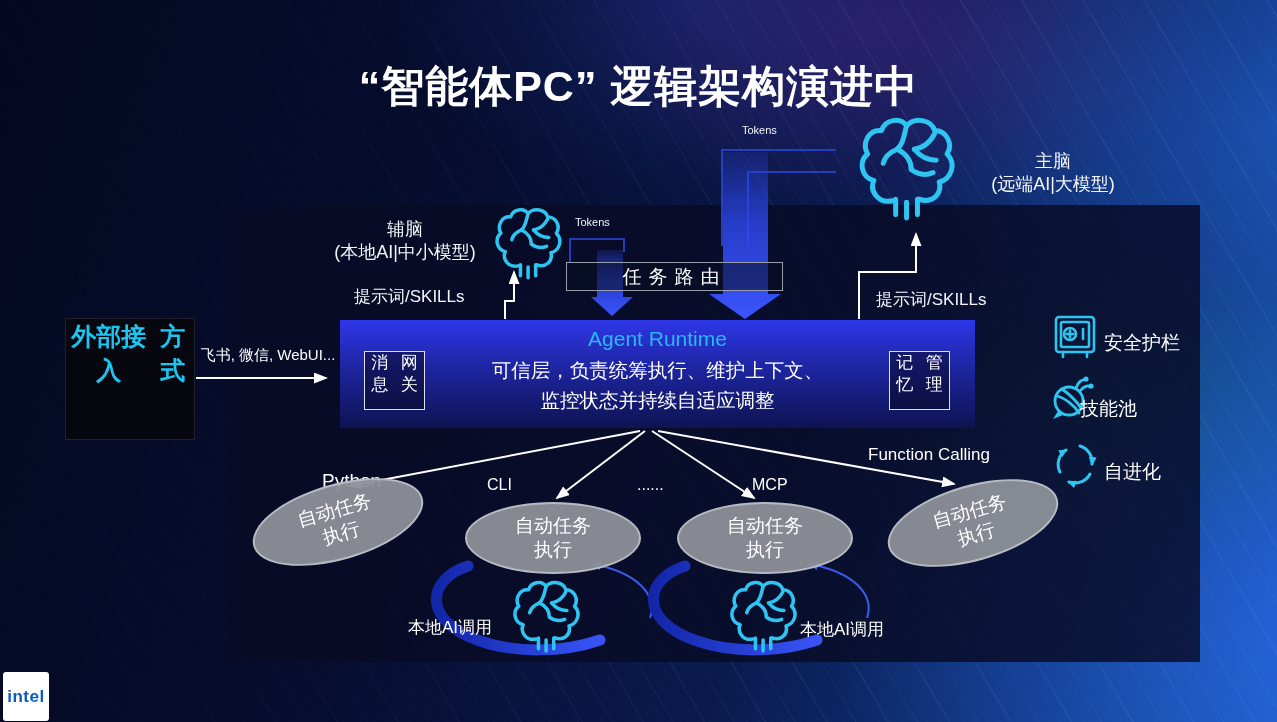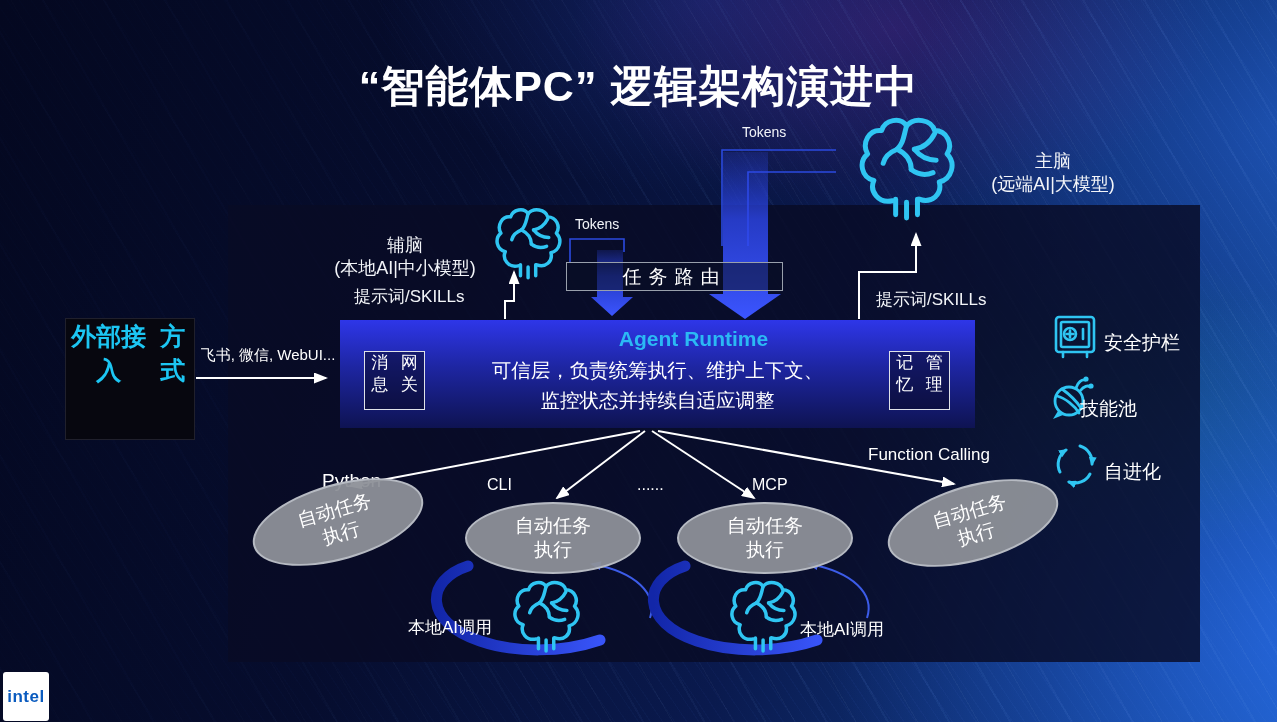--- a/index.html
+++ b/index.html
@@ -20,32 +20,32 @@
       repeating-linear-gradient(60deg, transparent 0 26px, rgba(130,180,255,0.07) 26px 28px, transparent 28px 52px, rgba(200,230,255,0.05) 52px 53px),
       repeating-linear-gradient(56deg, transparent 0 9px, rgba(90,140,255,0.05) 9px 10px);
     mask-image:linear-gradient(100deg, rgba(0,0,0,.25) 20%, rgba(0,0,0,.9) 70%, #000 100%);
     -webkit-mask-image:linear-gradient(100deg, rgba(0,0,0,.25) 20%, rgba(0,0,0,.9) 70%, #000 100%);
   }
   .abs{position:absolute;}
   #panel{left:228px;top:205px;width:972px;height:457px;background:rgba(8,11,36,0.82);z-index:1;}
   #overlay{left:0;top:0;z-index:2;pointer-events:none;}
   .z3{z-index:3;}
   #title{left:0;top:58px;width:1277px;text-align:center;font-size:43px;font-weight:bold;color:#fff;letter-spacing:1px;}
-  .tokens{font-size:14px;color:#f2f4f8;text-align:center;}
+  .tokens{font-size:11px;color:#f2f4f8;text-align:center;}
   .brainlabel{text-align:center;font-size:18px;line-height:23px;color:#f2f4f8;}
   .skills{font-size:17px;color:#f2f4f8;}
   #taskRouter{left:566px;top:262px;width:215px;height:27px;border:1px solid #99a0ac;background:rgba(10,14,36,0.55);
     color:#fff;font-size:19px;letter-spacing:7px;text-align:center;line-height:27px;}
   #extBox{left:65px;top:318px;width:128px;height:120px;background:#07070f;border:1px solid #20202c;
     display:flex;justify-content:center;text-align:center;
     color:#1cc6f3;font-size:25px;font-weight:bold;line-height:34px;}
   #channels{left:197px;top:346px;width:142px;text-align:center;font-size:15px;color:#fff;}
   #runtime{left:340px;top:320px;width:635px;height:108px;
     background:linear-gradient(180deg,#2e36e8 0%,#1e26a4 42%,#0e1352 100%);}
-  #runtimeTitle{left:0;top:7px;width:635px;text-align:center;font-size:21px;font-weight:bold;color:#2bb9f4;padding-left:36px;}
+  #runtimeTitle{left:0;top:7px;width:635px;text-align:center;font-size:21px;font-weight:normal;color:#2bb9f4;}
   .runtimeDesc{left:95px;width:445px;text-align:center;font-size:19.5px;color:#fff;}
   .subbox{width:59px;height:57px;border:1px solid #dfe2e8;background:rgba(4,5,18,0.45);
     display:flex;flex-direction:row;justify-content:center;text-align:center;
     color:#fff;font-size:17px;line-height:22px;}
   .cap-label{font-size:19px;color:#fff;}
   .proto{font-size:16px;color:#fff;}
   .agent-ellipse{width:172px;height:72px;border-radius:50%;background:rgba(141,144,152,0.95);
     border:2px solid #b6bac2;display:flex;flex-direction:column;justify-content:center;
     text-align:center;color:#fff;font-size:19px;line-height:24px;}
   .rot{transform:rotate(-16deg);}
@@ -126,21 +126,21 @@
 
   <div class="abs z3 tokens" style="left:742px;top:124px;">Tokens</div>
   <svg class="abs z3 icon cyan" style="left:855px;top:115px;" width="100" height="106">
       <use href="#brain"></use>
     </svg>
   <div class="abs z3 brainlabel" style="left:958px;top:150px;width:190px;">
     <div>主脑</div>
     <div>(远端AI|大模型)</div>
   </div>
 
-  <div class="abs z3 brainlabel" style="left:320px;top:218px;width:170px;margin-top:16px;">
+  <div class="abs z3 brainlabel" style="left:320px;top:218px;width:170px;">
     <div>辅脑</div>
     <div>(本地AI|中小模型)</div>
   </div>
   <svg class="abs z3 icon cyan" style="left:492px;top:206px;" width="70" height="74">
       <use href="#brain"></use>
     </svg>
   <div class="abs z3 tokens" style="left:575px;top:216px;">Tokens</div>
 
   <div id="taskRouter" class="abs z3">任务路由</div>
 

